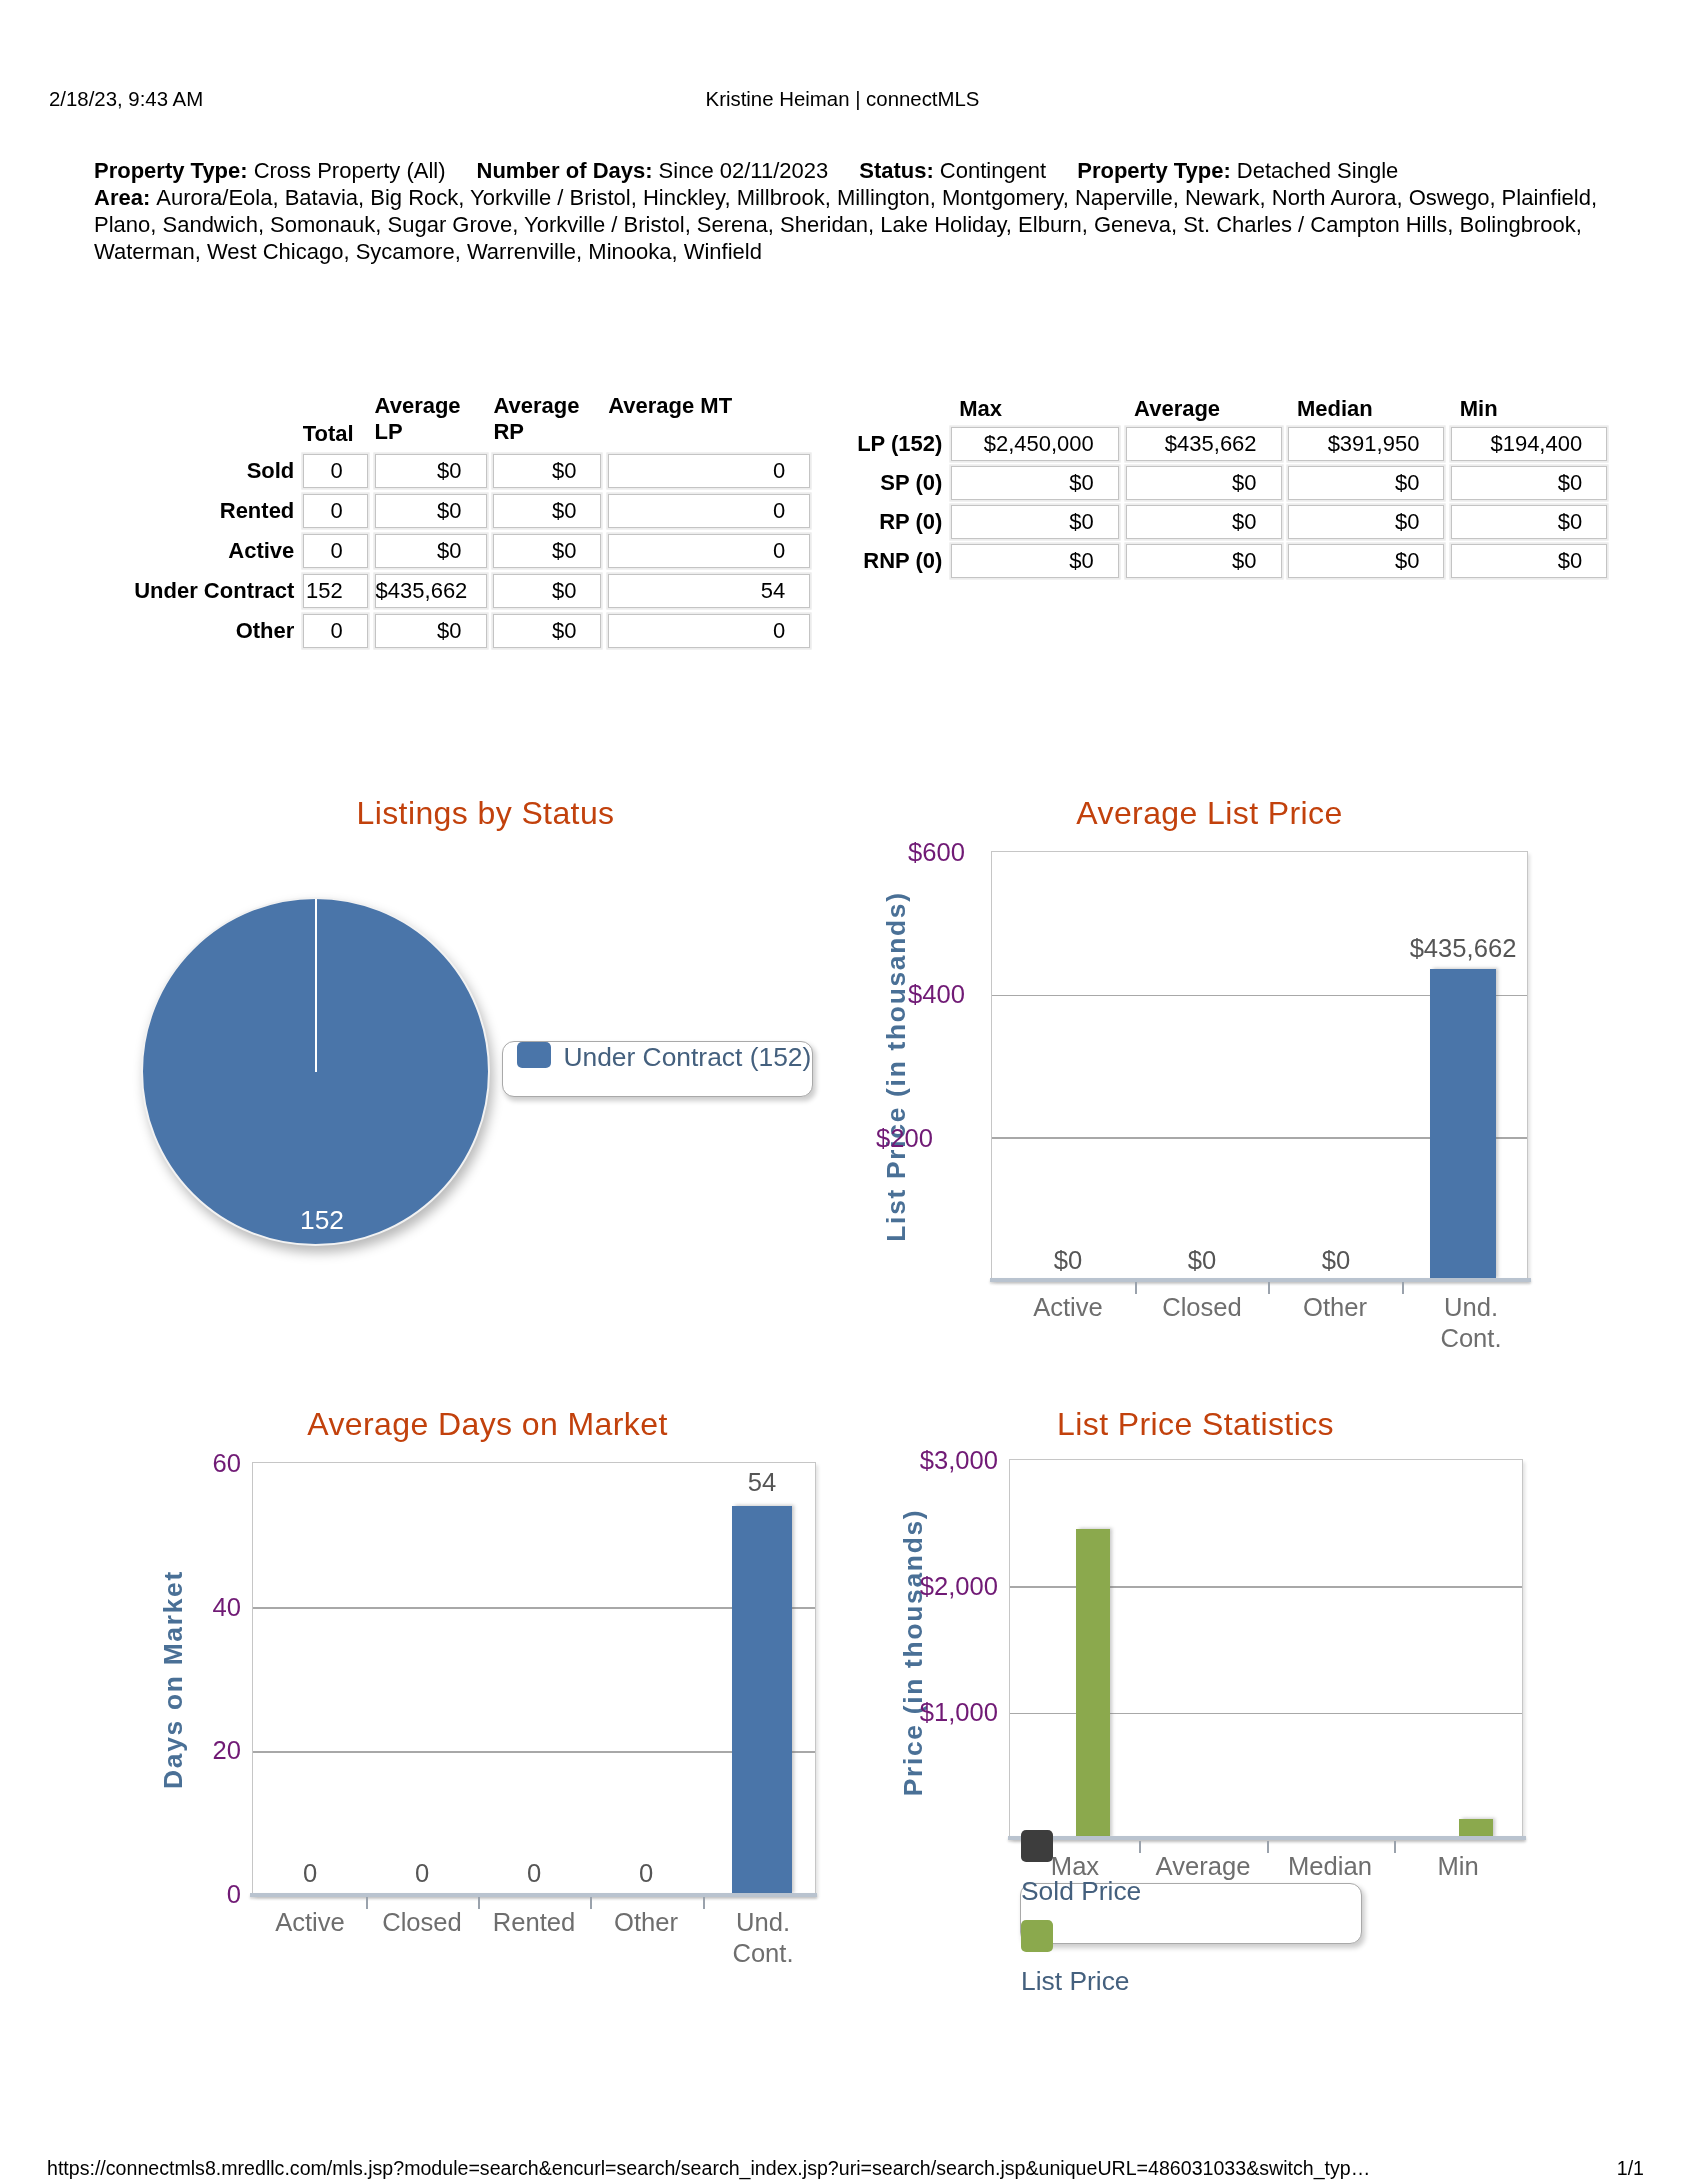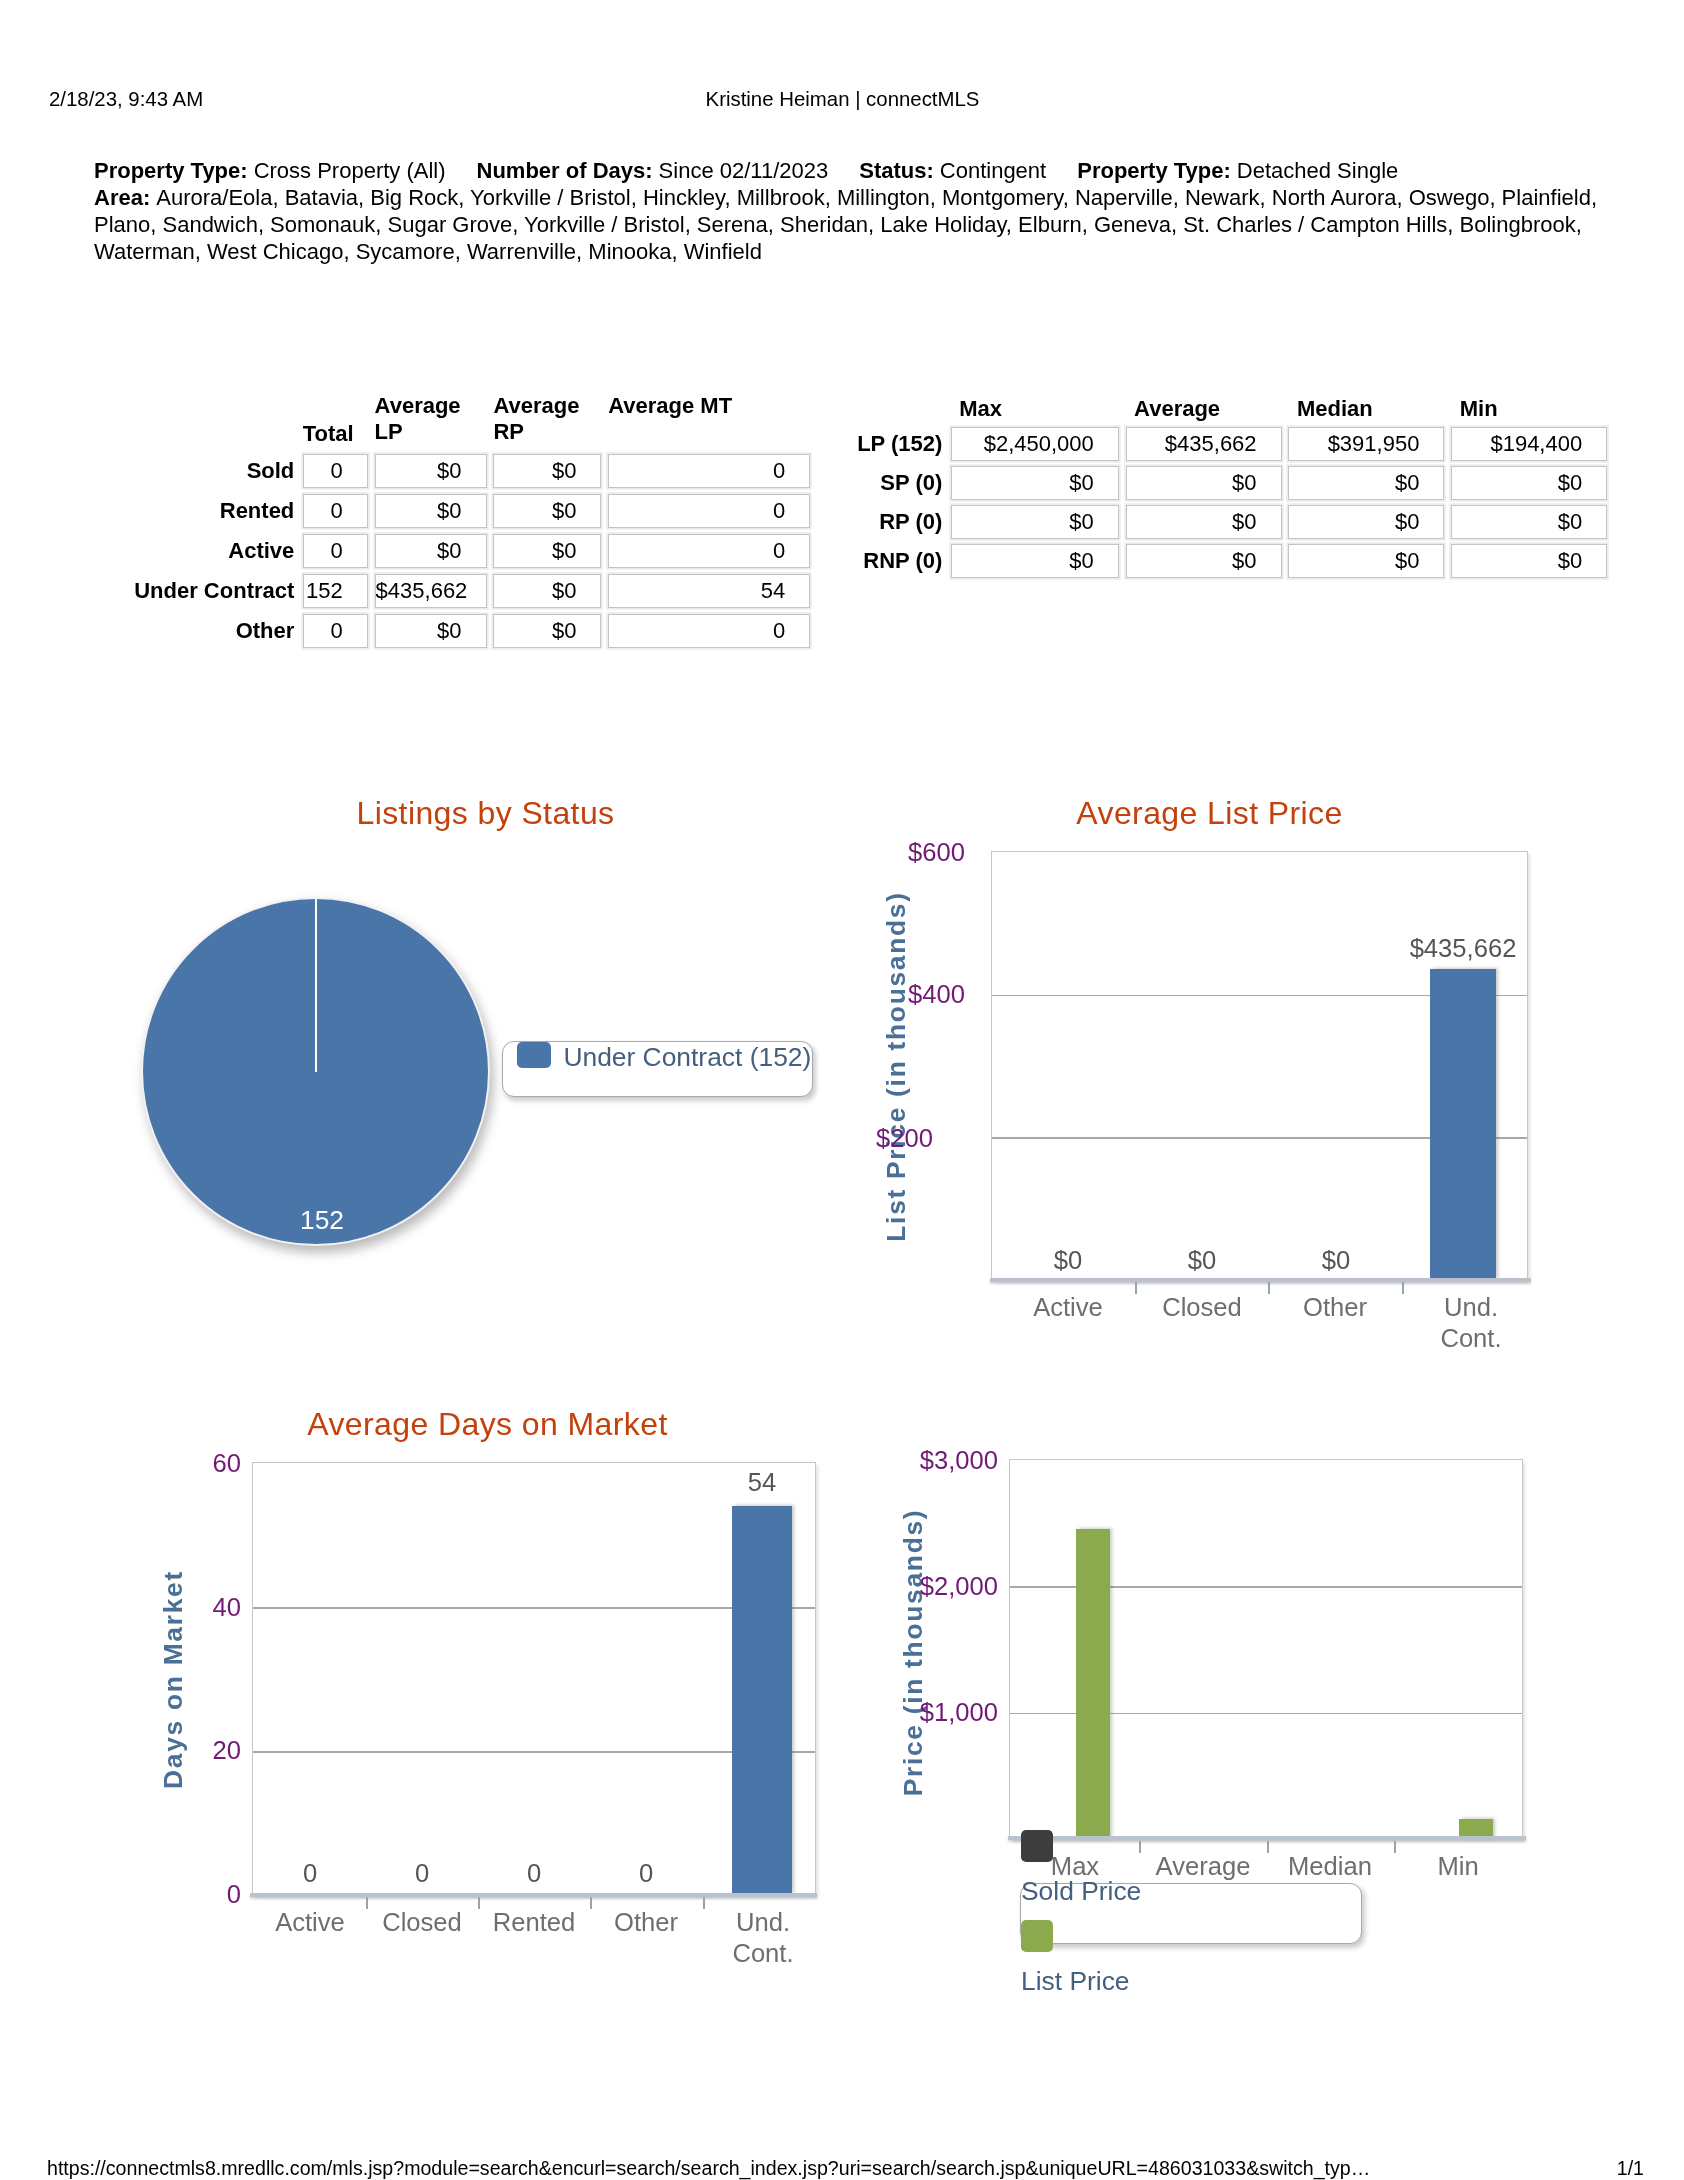--- a/index.html
+++ b/index.html
@@ -203,20 +203,21 @@
   <div class="xtick" style="left:366px; top:1852px;"></div>
   <div class="xtick" style="left:478px; top:1852px;"></div>
   <div class="xtick" style="left:590px; top:1852px;"></div>
   <div class="xtick" style="left:703px; top:1852px;"></div>
   <div class="abs xlabel" style="left:242px; top:1862px; width:136px;">Active</div>
   <div class="abs xlabel" style="left:354px; top:1862px; width:136px;">Closed</div>
   <div class="abs xlabel" style="left:466px; top:1862px; width:136px;">Rented</div>
   <div class="abs xlabel" style="left:578px; top:1862px; width:136px;">Other</div>
   <div class="abs xlabel" style="left:716px; top:1862px; width:94px;">Und. Cont.</div>
 
+  <div class="abs chart-title" style="left:940px; top:1361px; width:511px;">List Price Statistics</div>
   <div class="abs y-axis-label" style="left:717px; top:1592px; width:392px;">Price (in thousands)</div>
   <div class="abs ytick" style="left:879px; top:1400px; width:119px;">$3,000</div>
   <div class="abs ytick" style="left:879px; top:1526px; width:119px;">$2,000</div>
   <div class="abs ytick" style="left:879px; top:1652px; width:119px;">$1,000</div>
   <div class="plot" style="left:1009px; top:1414px; width:514px; height:381px;">
     <div class="gridline g1"></div>
     <div class="gridline g2"></div>
     <div class="bar bar-green" style="left: 66px; width: 34px; height: 81.6667%;"></div>
     <div class="bar bar-green" style="left: 449px; width: 34px; height: 5.16333%;"></div>
   </div>

